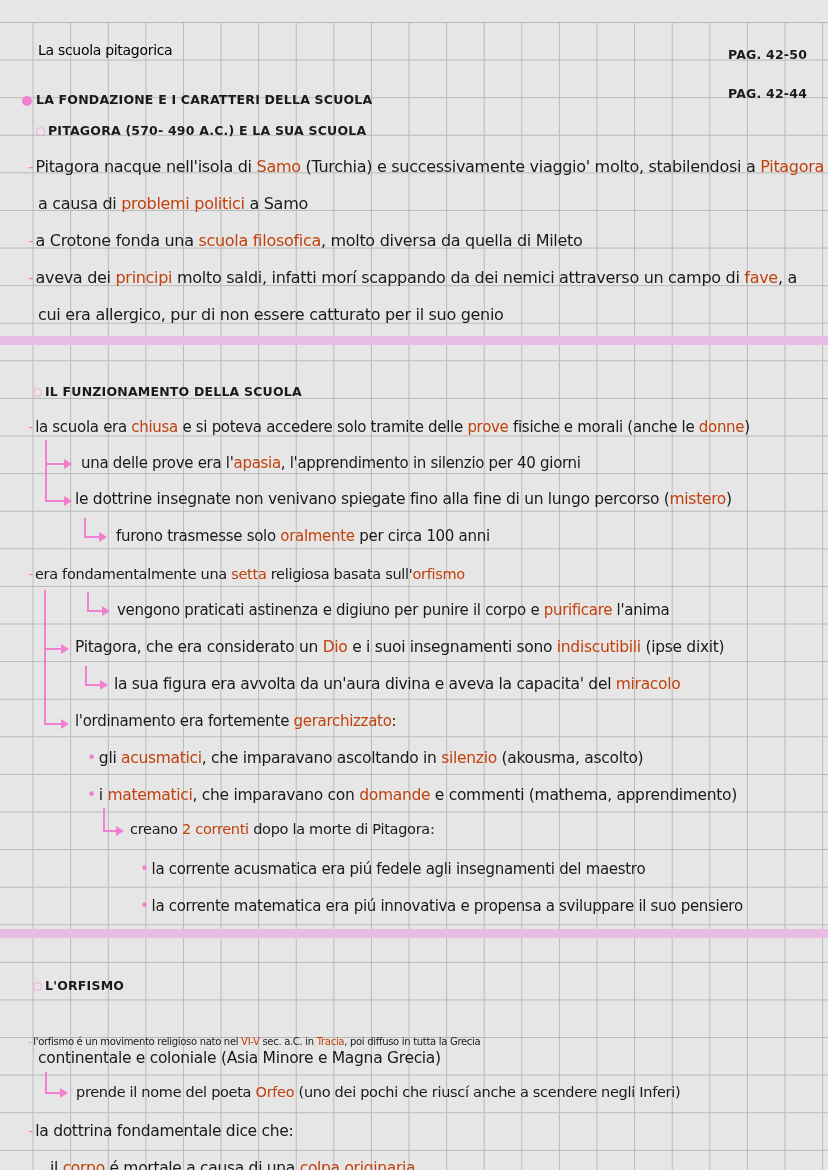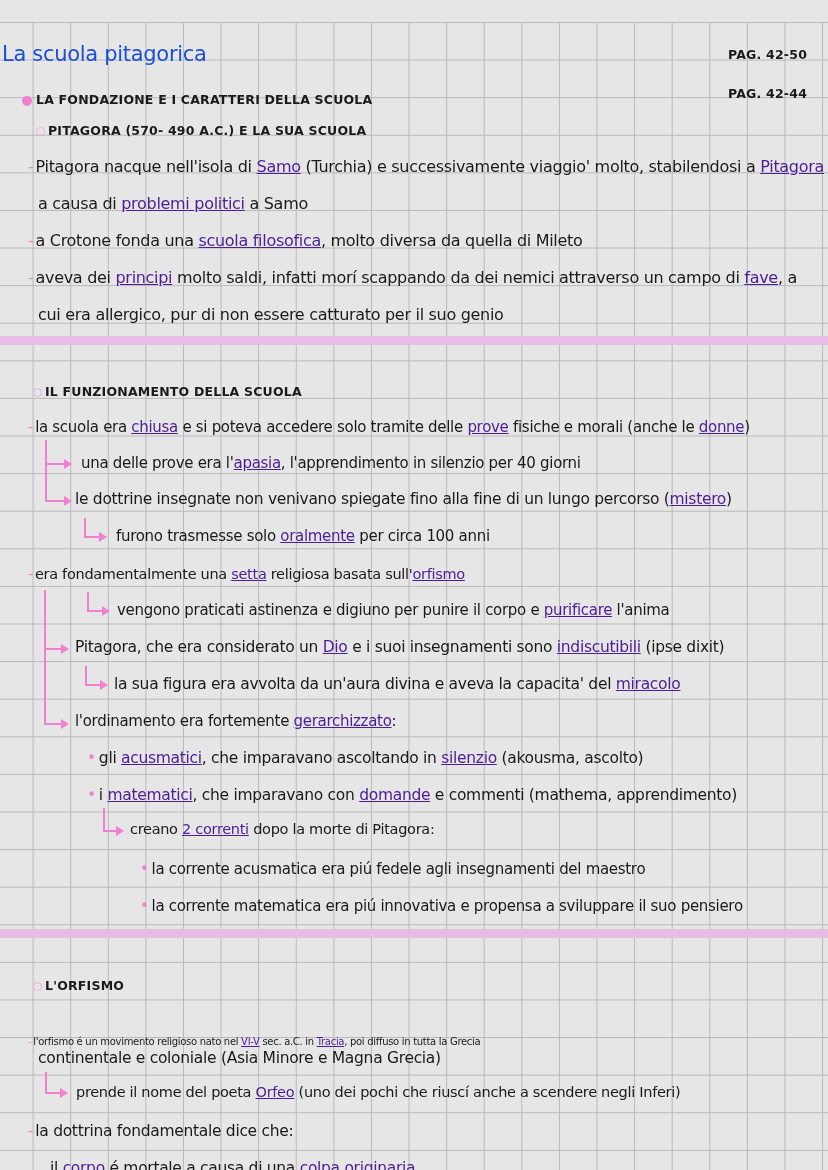--- a/index.html
+++ b/index.html
@@ -10,22 +10,22 @@
       linear-gradient(to right, #b9b9b9 1px, transparent 1px),
       linear-gradient(to bottom, #b9b9b9 1px, transparent 1px);
     background-size:37.6px 37.6px;
     background-position:-5px 22px;
     font-family:"DejaVu Sans", sans-serif;
     color:#1a1a1a;
   }
   .topband { position:absolute; left:0; top:0; width:828px; height:22px; background:#e6e6e6; }
   .line { position:absolute; white-space:nowrap; font-size:16px; letter-spacing:-0.3px; }
   .caps { font-size:12.5px; font-weight:bold; letter-spacing:0.2px;padding-left:19px; }
-  .title { color:#1d4ed8; font-size:21px; }
-  .pink { color:#4c1d95;text-decoration:underline; }
+  .title { color:#000000; font-size:14px;margin-left:36px; }
+  .pink { color:#c2410c; }
   .divider { position:absolute; left:0; width:828px; height:9px; background:#e8bde5; }
   .dot-filled { display:inline-block; width:10px; height:10px; border-radius:50%; background:#f27fd0; vertical-align:middle; margin-right:4px; }
   .dot-ring { display:inline-block; width:7px; height:7px; border-radius:50%; border:1.5px solid #f5a9df; vertical-align:middle; margin-right:3px; }
   .dash { color:#f27fd0; margin-right:2px; }
   .bullet { color:#f27fd0; margin-right:3px; }
   .vline { position:absolute; width:2px; background:#f27fd0; }
   .hline { position:absolute; height:2px; background:#f27fd0; }
   .arrowhead { position:absolute; width:0; height:0; border-top:5px solid transparent; border-bottom:5px solid transparent; border-left:8px solid #f27fd0; }
 </style>
 </head>

